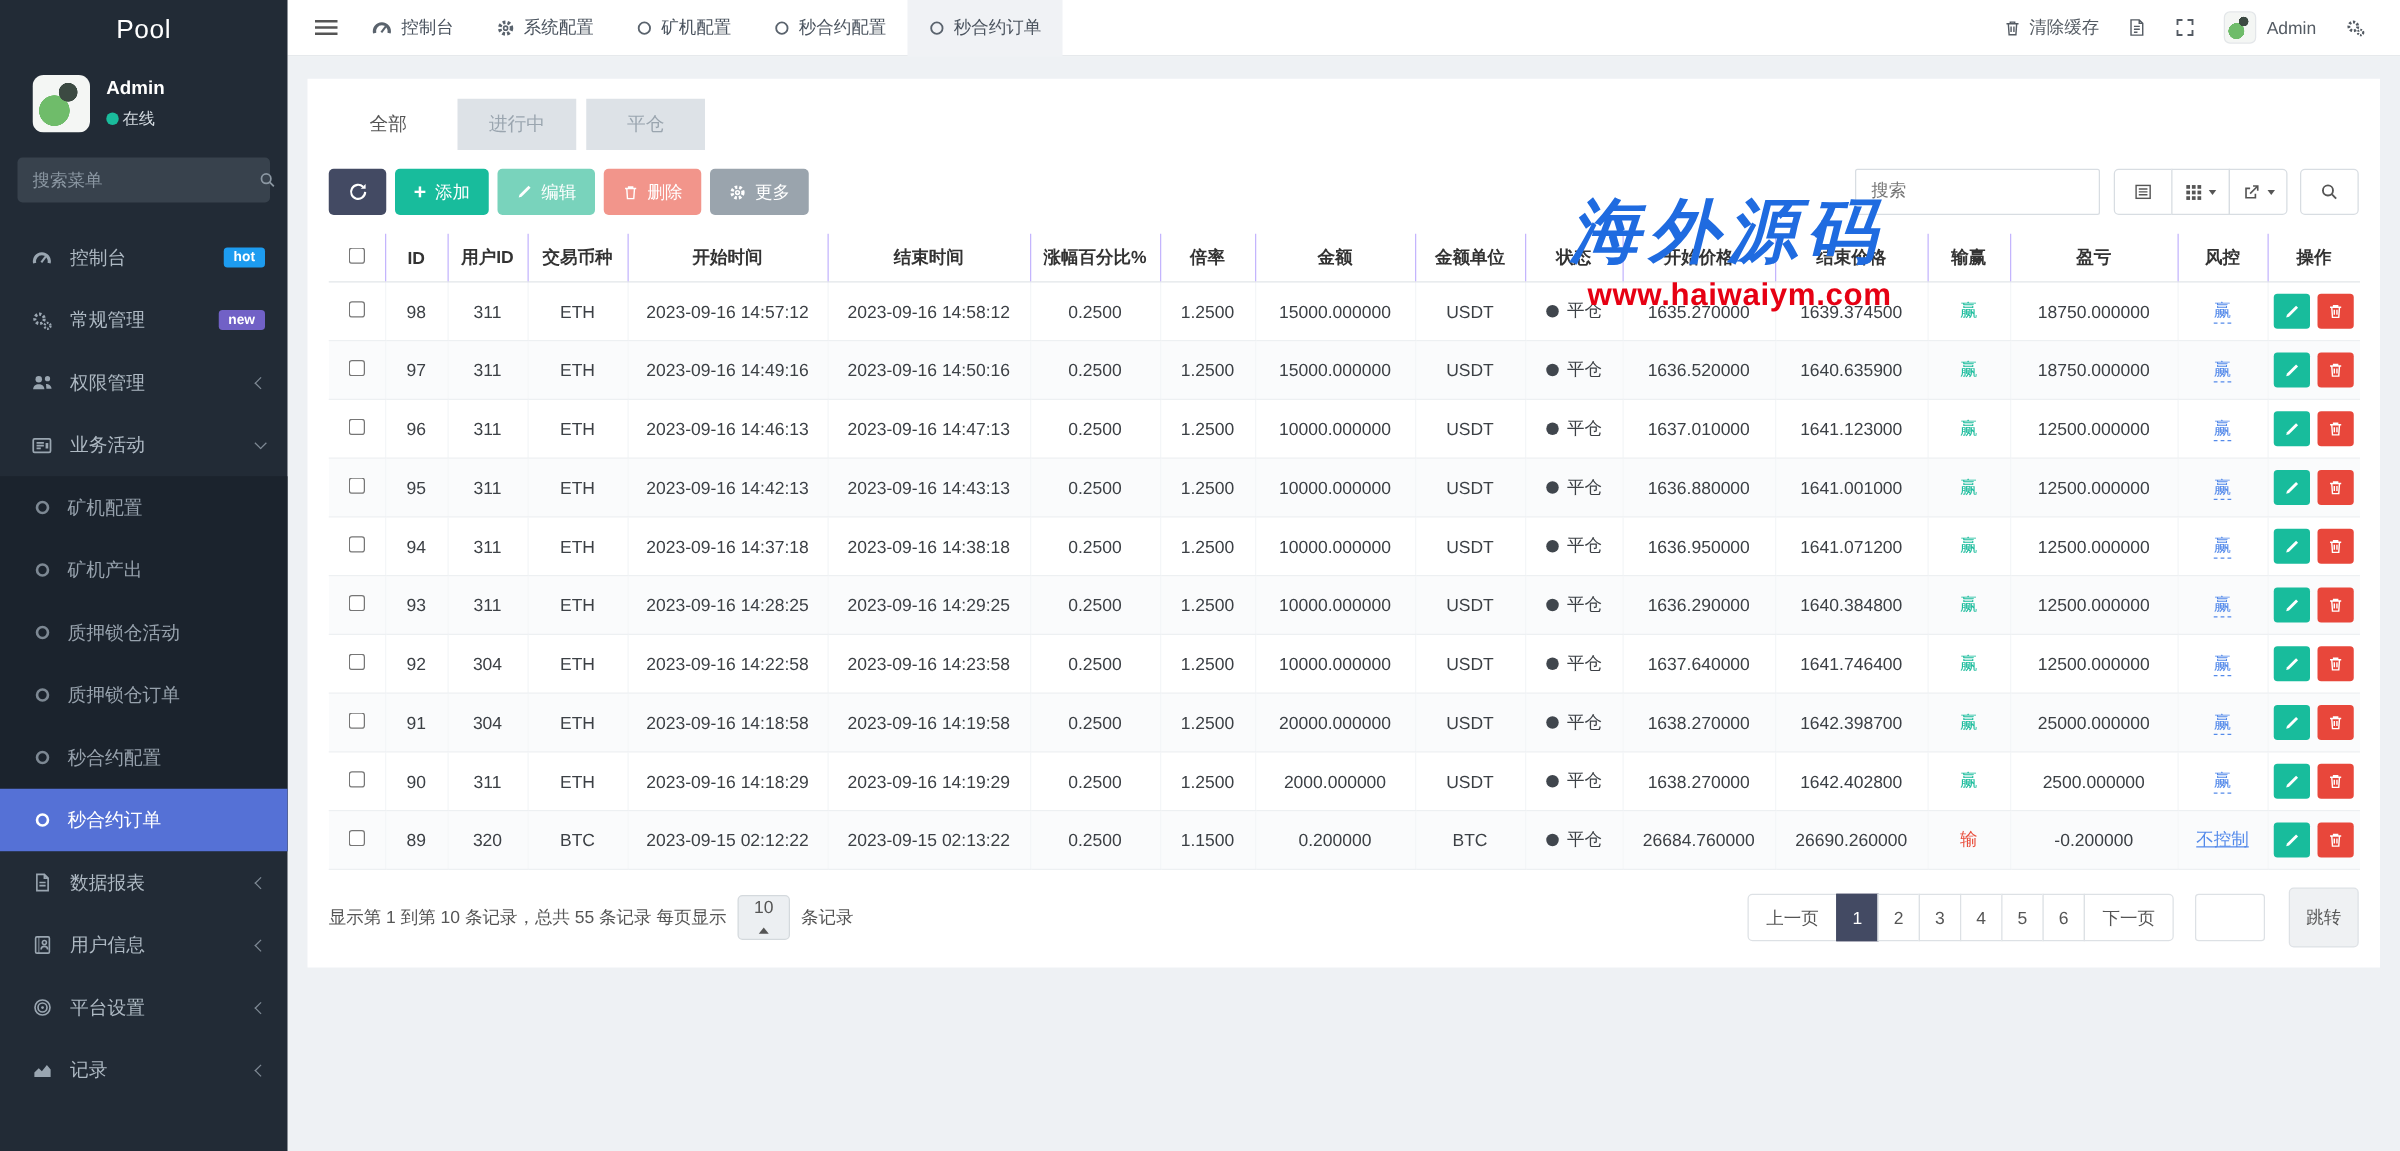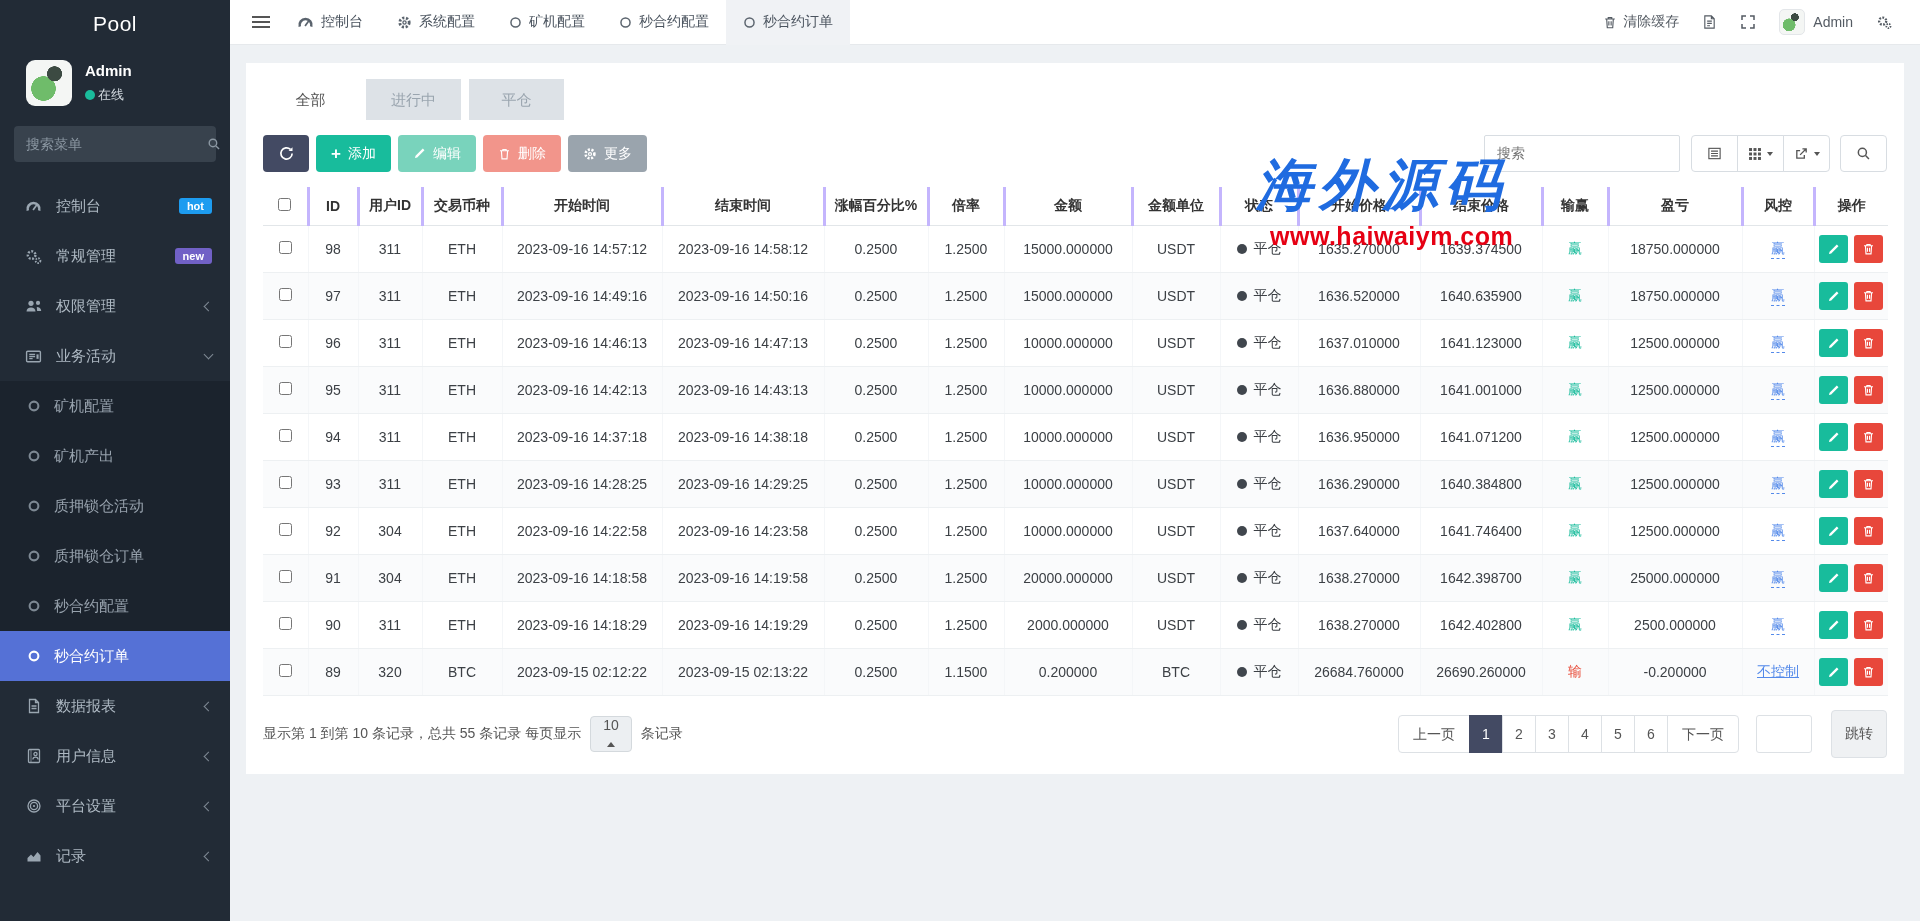--- a/index.html
+++ b/index.html
@@ -84,21 +84,21 @@
   .btn-group .tbtn:last-child  { border-radius:0 4px 4px 0; }
   .tbtn-single { border-radius:4px; }
   .caret-down { width:0; height:0; border-left:3.5px solid transparent; border-right:3.5px solid transparent;
     border-top:4.5px solid #555; }
   .caret-up { width:0; height:0; border-left:4px solid transparent; border-right:4px solid transparent;
     border-bottom:5px solid #555; }
 
   
   table.grid { width:100%; border-collapse:collapse; table-layout:fixed; }
   .grid th { font-size:14px; font-weight:bold; color:#333; padding:10px 4px; text-align:center;
-    border-bottom:1px solid #e2e6e9; border-right:3px solid #c4b5fd; white-space:nowrap; }
+    border-bottom:1px solid #e2e6e9; border-right:1px solid #c4b5fd; white-space:nowrap; }
   .grid td { font-size:14px; color:#3c4045; height:47px; padding:0 4px; text-align:center;
     border-bottom:1px solid #edf0f2; border-right:1px solid #f4f6f8; white-space:nowrap; overflow:hidden; }
   .grid th:last-child, .grid td:last-child { border-right:0; }
   .grid tbody tr:nth-child(even) { background:#fafbfc; }
   .dot { width:10px; height:10px; border-radius:50%; background:#40464d; display:inline-block;
     margin-right:7px; vertical-align:-1px; }
   .t-green { color:#1abc9c; }
   .t-red { color:#e9503e; }
   .risk-link { color:#548aea; cursor:pointer; }
   .risk-dotted { border-bottom:1px dashed #548aea; padding-bottom:2px; }

